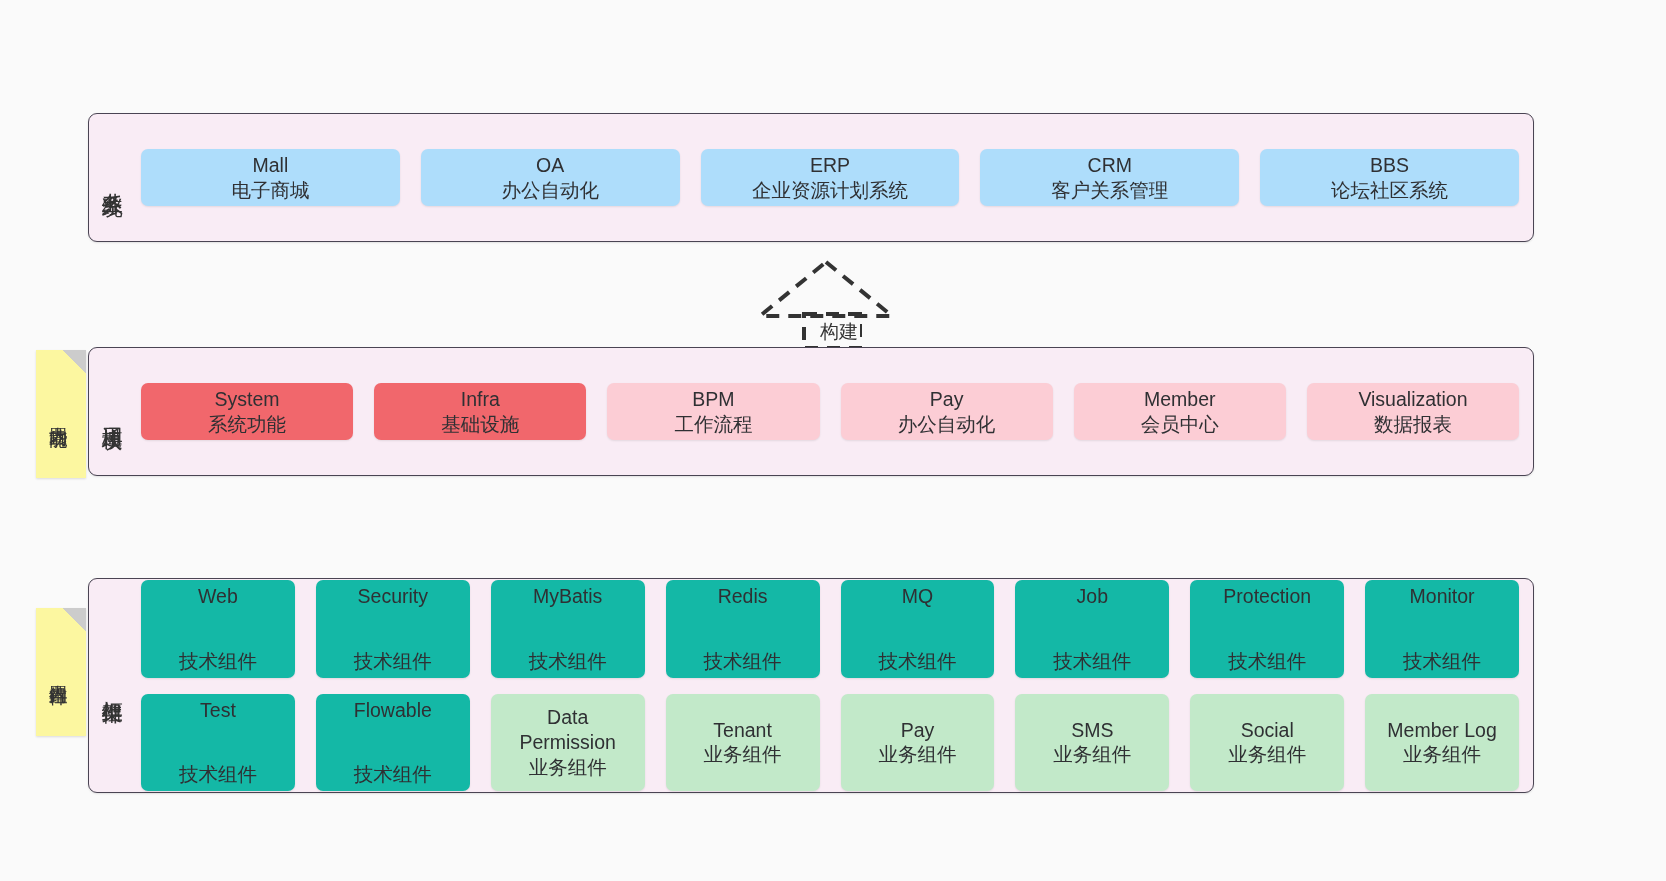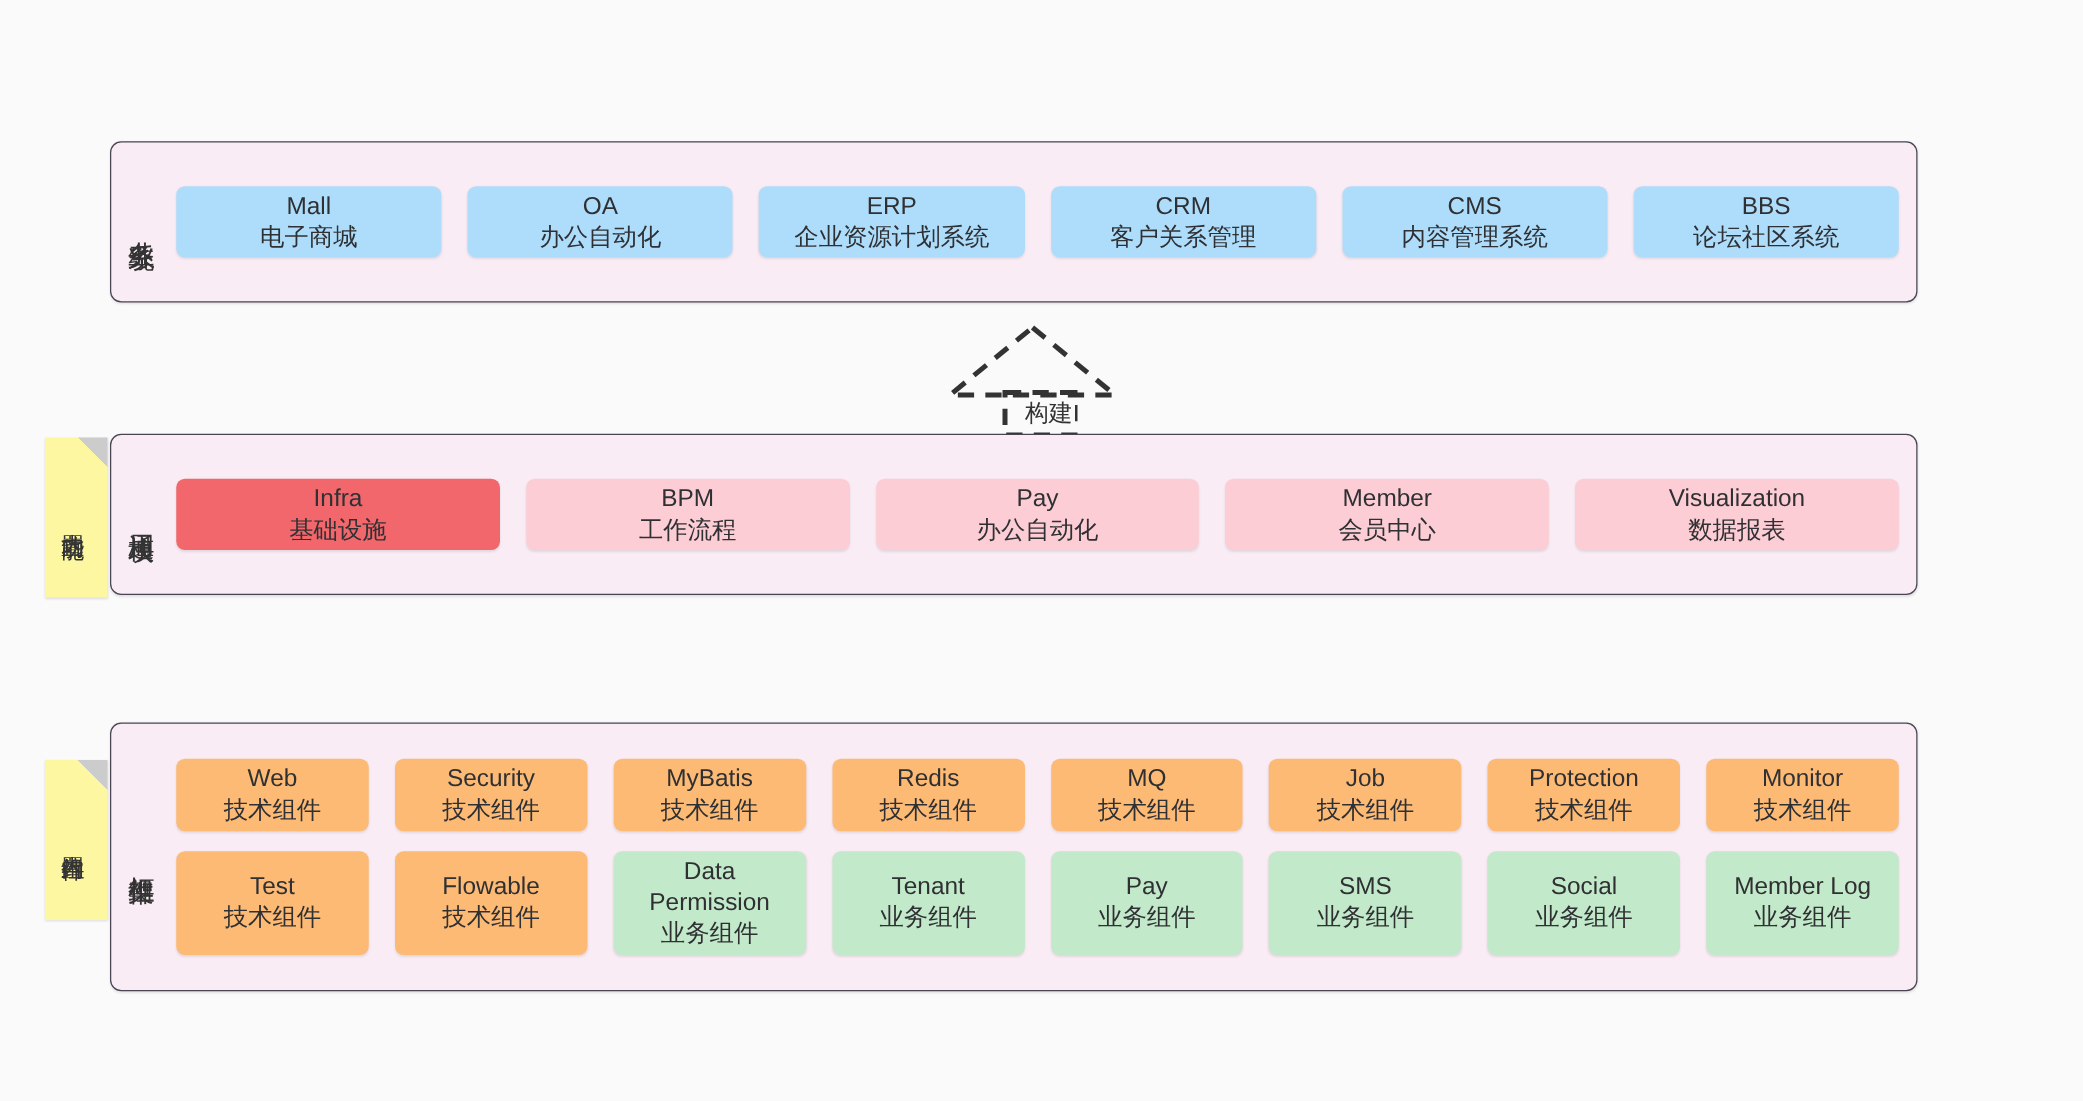--- a/index.html
+++ b/index.html
@@ -81,21 +81,21 @@
     color: #2f3033;
     padding: 4px 6px;
     box-sizing: border-box;
     box-shadow: 0 1px 2px rgba(0,0,0,0.09);
   }
   .card .ln { display: block; }
 
   .c-blue       { background: #aeddfb; }
   .c-red        { background: #f1676c; }
   .c-pink       { background: #fccdd5; }
-  .c-green-dark { background: #fdba74; }
+  .c-green-dark { background: #14b8a6; gap: 40px; }
   .c-green-light{ background: #c2e9c9; }
 
   
   .note {
     position: absolute;
     background: #fcf7a0;
     box-sizing: border-box;
     display: flex;
     align-items: center;
     justify-content: center;
@@ -156,24 +156,20 @@
         </div>
         <div class="card c-blue">
           <span class="ln">ERP</span>
           <span class="ln">企业资源计划系统</span>
         </div>
         <div class="card c-blue">
           <span class="ln">CRM</span>
           <span class="ln">客户关系管理</span>
         </div>
         <div class="card c-blue">
-          <span class="ln">CMS</span>
-          <span class="ln">内容管理系统</span>
-        </div>
-        <div class="card c-blue">
           <span class="ln">BBS</span>
           <span class="ln">论坛社区系统</span>
         </div>
       </div>
     </div>
   </div>
 
   <div class="connector" id="connector-build" style="left:756px; top:258px; width:150px; height:92px;">
     <svg width="150" height="92" viewBox="0 0 150 92">
 
@@ -187,20 +183,24 @@
   <div class="note" id="note-common-module" style="left:36px; top:350px; width:50px; height:128px;">
     <span class="fold"></span>
     <span class="txt">内置功能</span>
   </div>
 
   <div class="layer" id="layer-common-module" style="left:88px; top:347px; width:1446px; height:129px;">
     <div class="layer-title">通用模块</div>
     <div class="layer-body">
       <div class="row">
         <div class="card c-red">
+          <span class="ln">System</span>
+          <span class="ln">系统功能</span>
+        </div>
+        <div class="card c-red">
           <span class="ln">Infra</span>
           <span class="ln">基础设施</span>
         </div>
         <div class="card c-pink">
           <span class="ln">BPM</span>
           <span class="ln">工作流程</span>
         </div>
         <div class="card c-pink">
           <span class="ln">Pay</span>
           <span class="ln">办公自动化</span>

